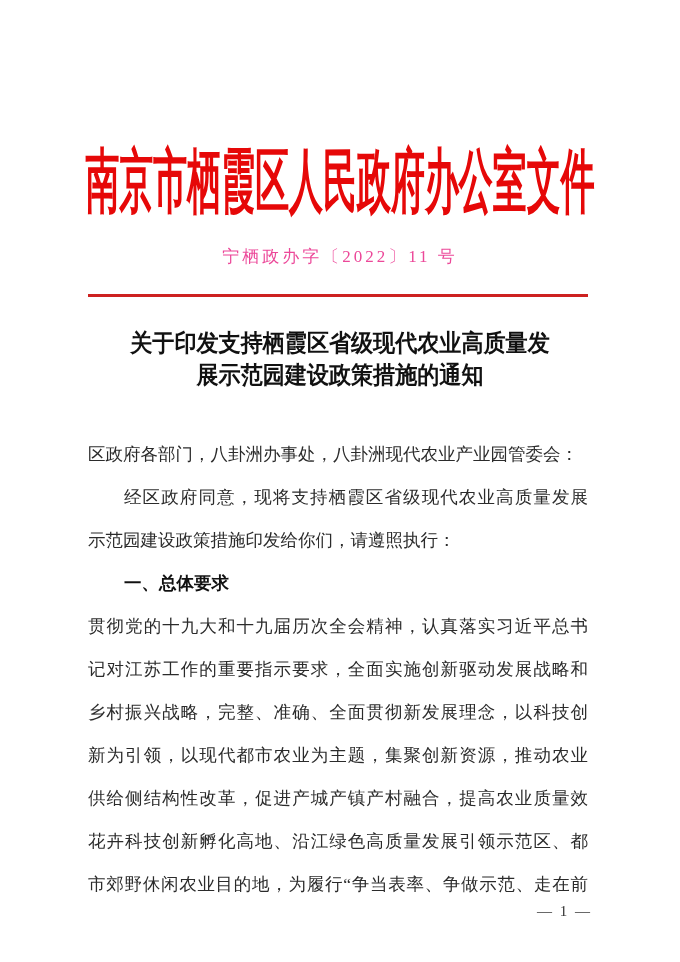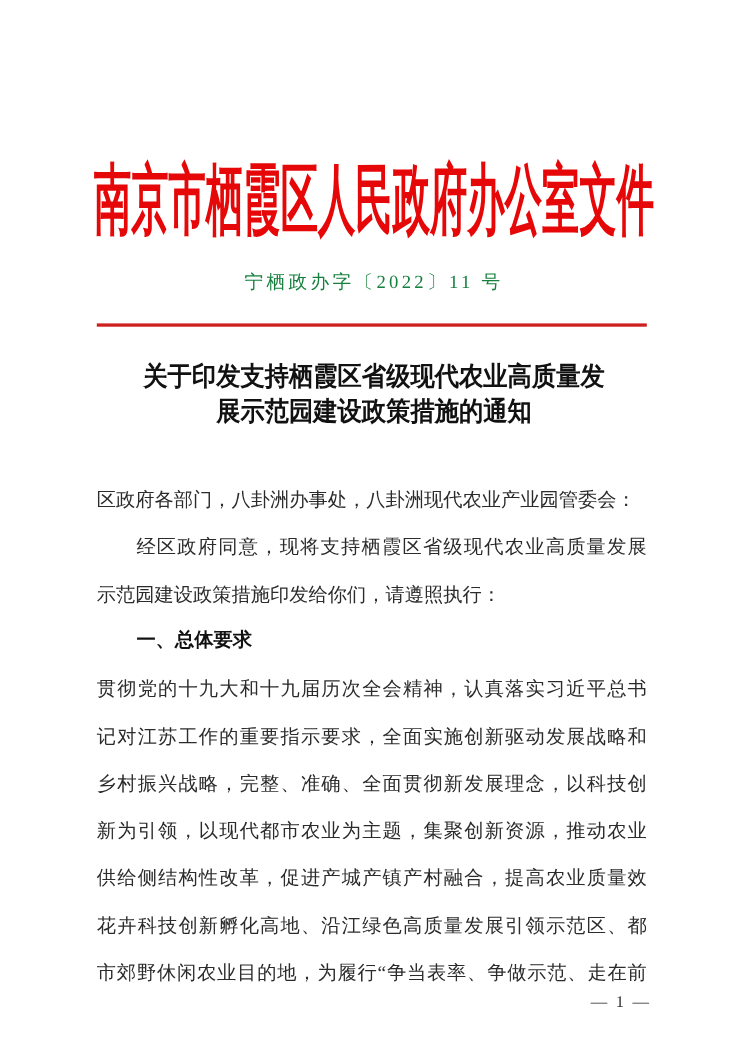--- a/index.html
+++ b/index.html
@@ -38,21 +38,21 @@
   }
   
   .doc-number {
     position: absolute;
     top: 245px;
     left: 0;
     width: 680px;
     text-align: center;
     font-size: 17px;
     letter-spacing: 3px;
-    color: #15803d;
+    color: #ec4899;
   }
   
   .red-line {
     position: absolute;
     top: 294px;
     left: 88px;
     width: 500px;
     height: 3px;
   }
   
@@ -86,21 +86,21 @@
     text-align-last: justify;
     margin-top: 14px;
   }
   .doc-body .line.last {
     text-align-last: left;
   }
   .doc-body .line.indent {
     padding-left: 36px;
   }
   .doc-body .line.heading {
-    font-family: Liberation Mono, monospace;
+    font-family: Liberation Serif, serif;
     font-weight: bold;
     color: #111;
   }
   
   .page-number {
     position: absolute;
     top: 903px;
     right: 88px;
     font-size: 15px;
     letter-spacing: 2px;

